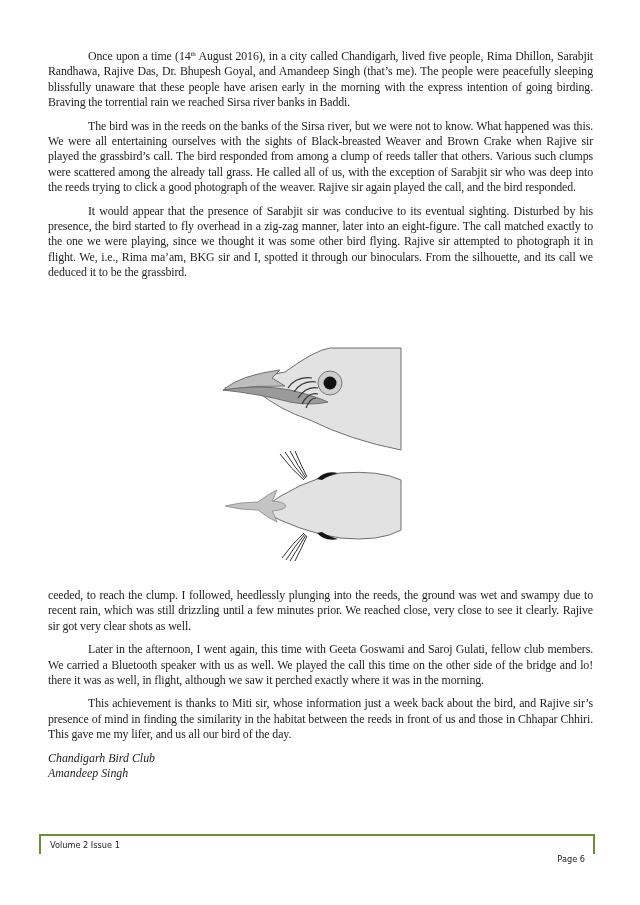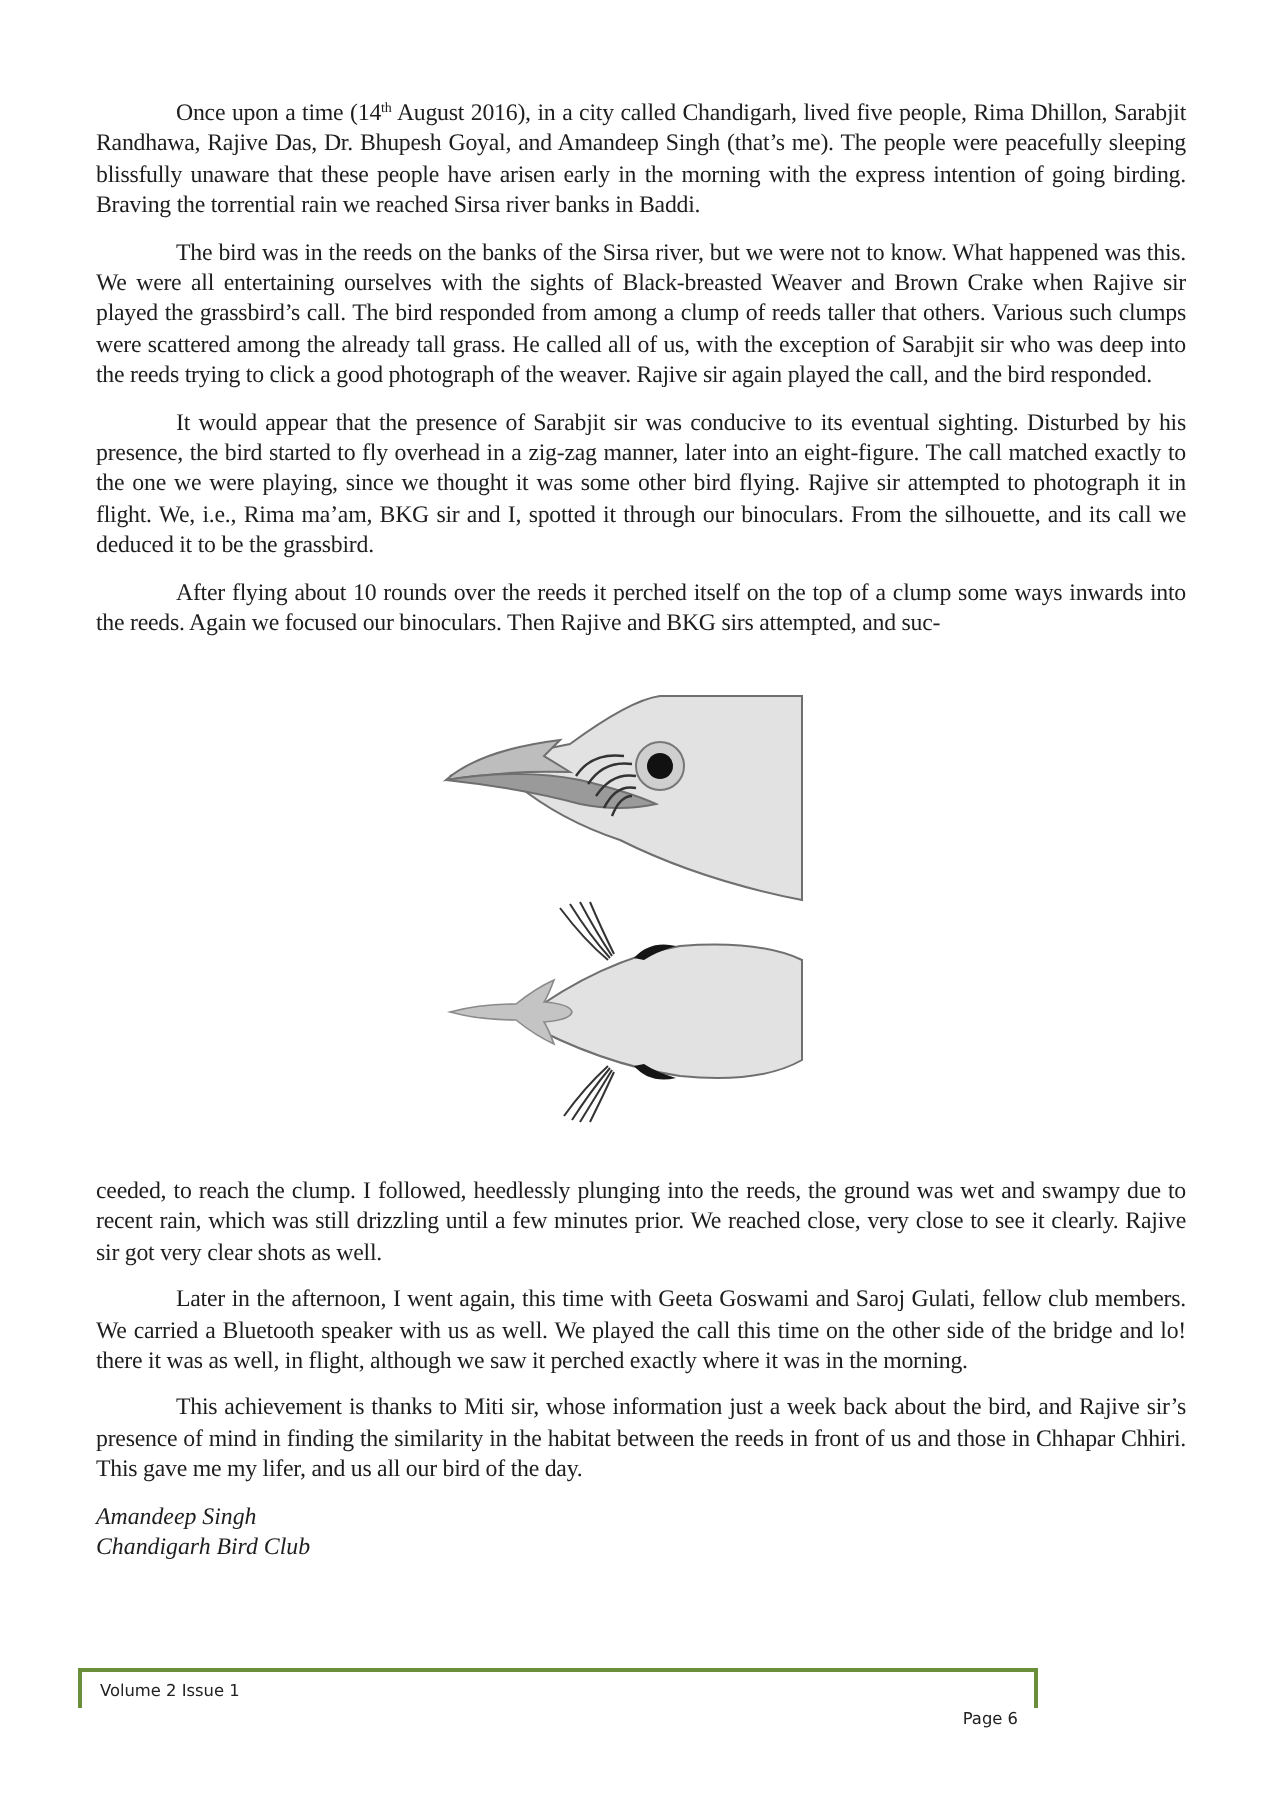--- a/index.html
+++ b/index.html
@@ -51,21 +51,21 @@
     .signature {
       margin-top: 6px;
       font-style: italic;
       font-size: 11.9px;
       line-height: 15.4px;
     }
     .footer {
       position: absolute;
       left: 39px;
       top: 834px;
-      width: 480px;
+      width: 556px;
       height: 20px;
       border-top: 2px solid #6b8e3a;
       border-left: 2px solid #6b8e3a;
       border-right: 2px solid #6b8e3a;
       box-sizing: border-box;
       font-family: "DejaVu Sans", "Liberation Sans", sans-serif;
       font-size: 8.2px;
       color: #222;
     }
     .footer .vol {
@@ -79,21 +79,20 @@
       top: 18px;
     }
   </style>
 </head>
 <body>
 
 <div class="page">
   <p class="para"><span>Once upon a time (14</span><sup>th</sup><span> August 2016), in a city called Chandigarh, lived five people, Rima Dhil­lon, Sarabjit Randhawa, Rajive Das, Dr. Bhupesh Goyal, and Amandeep Singh (that’s me). The people were peacefully sleeping blissfully unaware that these people have arisen early in the morning with the express intention of going  birding. Braving the torrential rain we reached Sirsa river banks in Baddi.</span></p>
   <p class="para">The bird was in the reeds on the banks of the Sirsa river, but we were not to know. What hap­pened was this. We were all entertaining ourselves with the sights of Black-breasted Weaver and Brown Crake when Rajive sir played the grassbird’s call. The bird responded from among a clump of reeds taller that others. Various such clumps were scattered among the already tall grass. He called all of us, with the exception of Sarabjit sir who was deep into the reeds trying to click a good photograph of the weaver. Rajive sir again played the call, and the bird responded.</p>
   <p class="para">It would appear that the presence of Sarabjit sir was conducive to its eventual sighting. Disturbed by his presence, the bird started to fly overhead in a zig-zag manner, later into an eight-figure. The call matched exactly to the one we were playing, since we thought it was some other bird flying. Rajive sir attempted to photograph it in flight. We, i.e., Rima ma’am, BKG sir and I, spotted it through our binocu­lars. From the silhouette, and its call we deduced it to be the grassbird.</p>
-  <p class="para">After flying about 10 rounds over the reeds it perched itself on the top of a clump some ways in­wards into the reeds. Again we focused our binoculars. Then Rajive and BKG sirs attempted, and suc-</p>
 </div>
 
 <div class="figure">
   <svg width="240" height="250" viewBox="0 0 240 250">
 
     <g>
       <path d="M 45 50 L 85 42 Q 115 20 130 18 L 201 18 L 201 120 Q 150 110 110 90 Q 80 80 58 62 L 25 58 Z" fill="#e2e2e2" stroke="#6f6f6f" stroke-width="1"></path>
       <path d="M 23 60 Q 40 45 80 40 L 72 48 L 85 56 Q 55 55 23 60 Z" fill="#bdbdbd" stroke="#6f6f6f" stroke-width="1"></path>
       <path d="M 23 60 Q 60 54 90 60 Q 115 66 128 72 Q 110 76 90 72 Q 60 64 23 60 Z" fill="#9a9a9a" stroke="#6f6f6f" stroke-width="1"></path>
       <g fill="none" stroke="#333" stroke-width="1.2">
@@ -126,21 +125,21 @@
       </g>
     </g>
   </svg>
 </div>
 
 <div class="page-bottom">
   <p class="para" style="text-indent:0">ceeded, to reach the clump. I followed, heedlessly plunging into the reeds, the ground was wet and swampy due to recent rain, which was still drizzling until a few minutes prior. We reached close, very close to see it clearly. Rajive sir got very clear shots as well.</p>
   <p class="para">Later in the afternoon, I went again, this time with Geeta Goswami and Saroj Gulati, fellow club members. We carried a Bluetooth speaker with us as well. We played the call this time on the other side of the bridge and lo! there it was as well, in flight, although we saw it perched exactly where it was in the morning.</p>
   <p class="para">This achievement is thanks to Miti sir, whose information just a week back about the bird, and Rajive sir’s presence of mind in finding the similarity in the habitat between the reeds in front of us and those in Chhapar Chhiri. This gave me my lifer, and us all our bird of the day.</p>
   <div class="signature">
+    <div>Chandigarh Bird Club</div>
     <div>Amandeep Singh</div>
-    <div>Chandigarh Bird Club</div>
   </div>
 </div>
 
 <div class="footer">
   <span class="vol">Volume 2 Issue 1</span>
   <span class="pg">Page 6</span>
 </div>
 
 </body></html>

